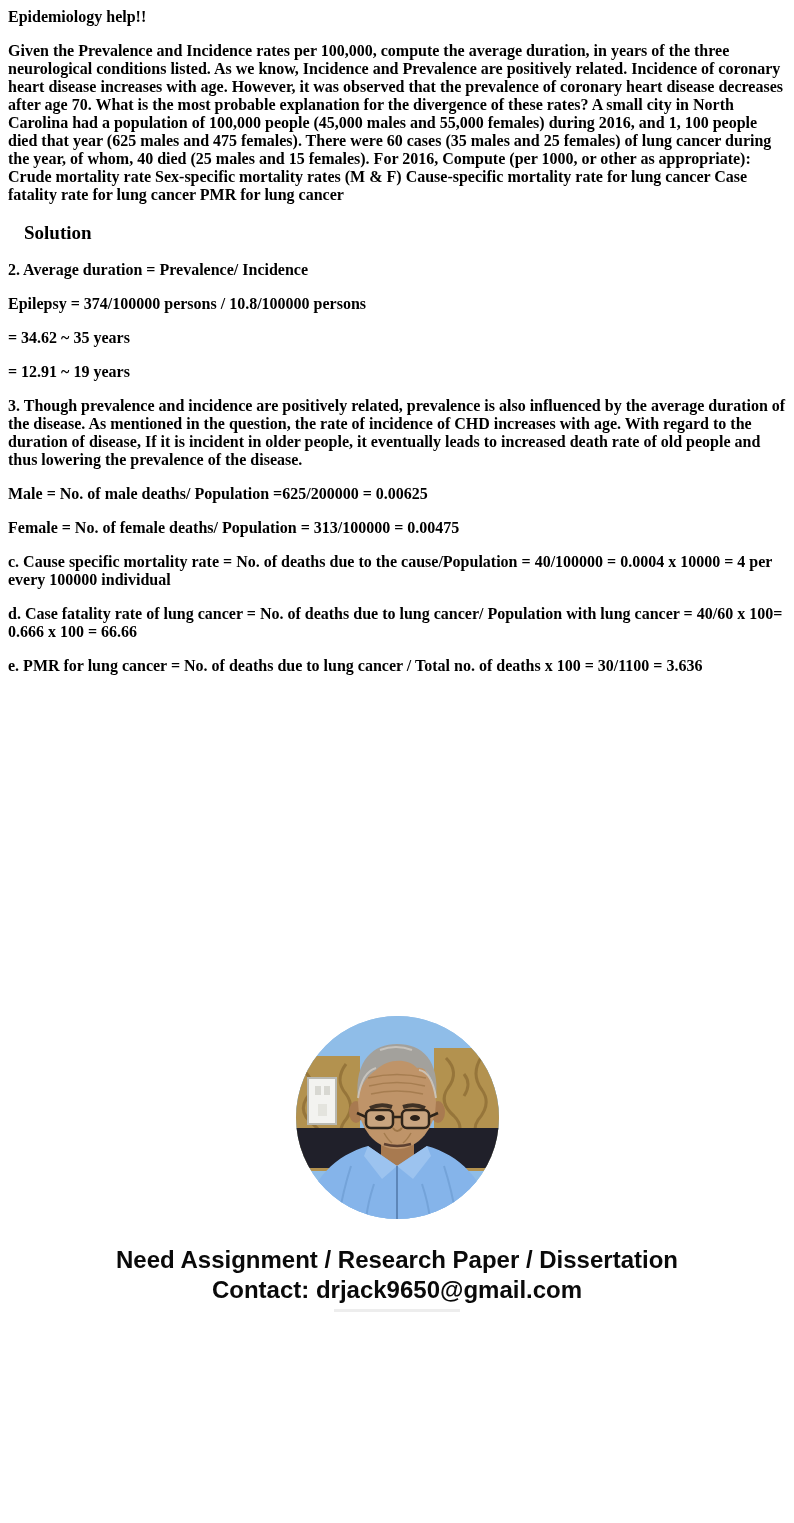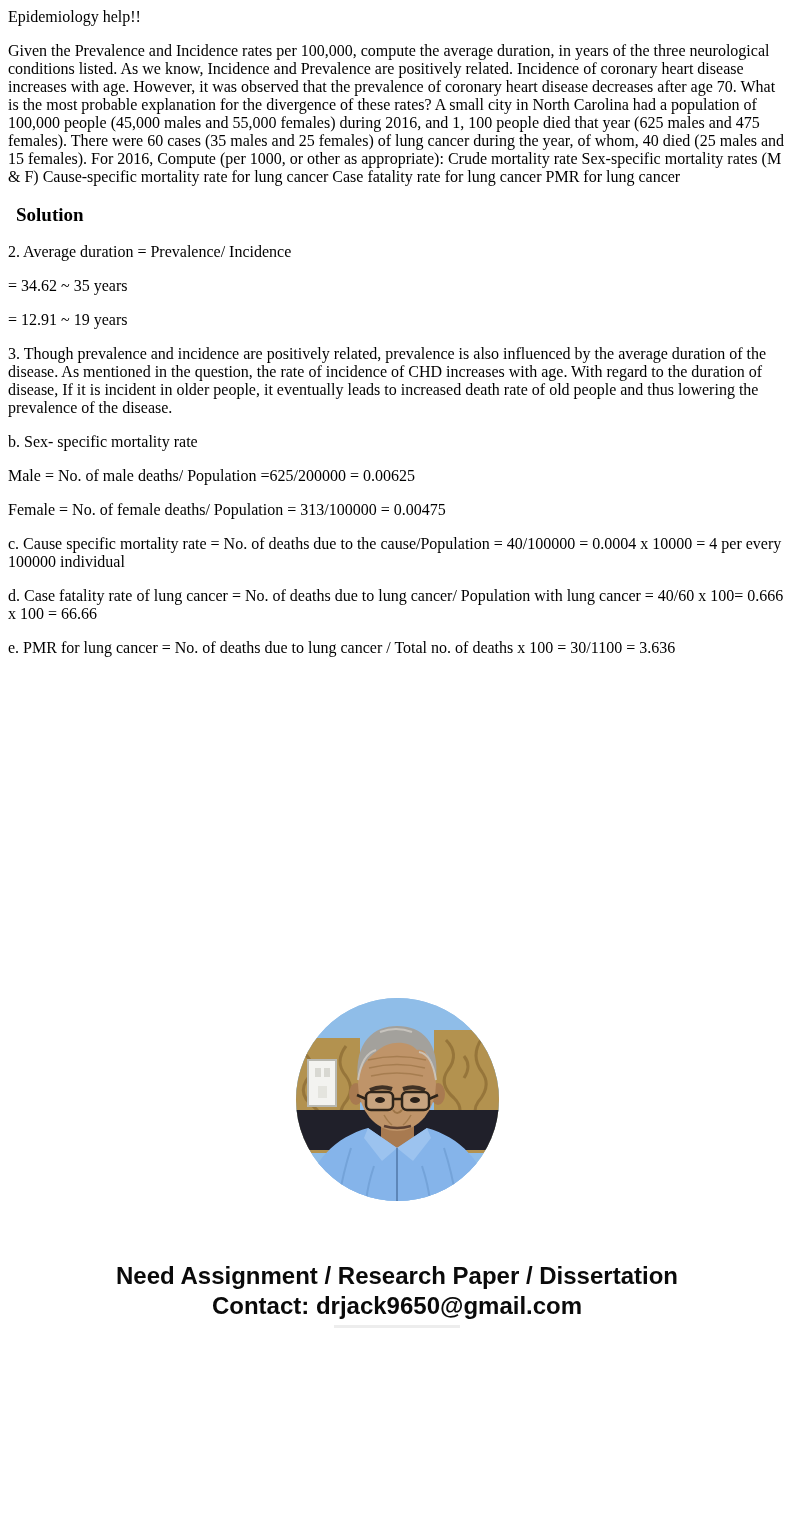--- a/index.html
+++ b/index.html
@@ -7,43 +7,43 @@
     width: 794px;
     min-height: 1523px;
     box-sizing: border-box;
     padding: 8px 8px 20px 8px;
     background: #ffffff;
     color: #000000;
     font-family: "Liberation Serif", serif;
     font-size: 16px;
     line-height: 18px;
   }
-  .para { margin: 16px 0; }
+  .para { margin: 16px 0; font-weight: bold; }
   .para:first-child { margin-top: 0; }
   h3.solution-heading {
     font-size: 19px;
     line-height: 21px;
     font-weight: bold;
-    margin: 18px 8px;
+    margin: 18px 16px;
     font-family: "Liberation Serif", serif;
   }
   .avatar-wrap {
     margin-top: 341px;
     display: flex;
     justify-content: center;
   }
   .avatar-circle {
     width: 203px;
     height: 203px;
     border-radius: 50%;
     overflow: hidden;
     background: #8fbde8;
   }
   .footer {
-    margin-top: 60px;
+    margin-top: 26px;
     text-align: center;
   }
   .footer-line {
     font-family: "Liberation Sans", sans-serif;
     font-weight: 700;
     font-size: 24px;
     line-height: 30px;
     color: #0a0a0a;
   }
   .footer-underline {
@@ -58,24 +58,24 @@
 
 <div class="page">
 
   <p class="para">Epidemiology help!!</p>
 
   <p class="para">Given the Prevalence and Incidence rates per 100,000, compute the average duration, in years of the three neurological conditions listed. As we know, Incidence and Prevalence are positively related. Incidence of coronary heart disease increases with age. However, it was observed that the prevalence of coronary heart disease decreases after age 70. What is the most probable explanation for the divergence of these rates? A small city in North Carolina had a population of 100,000 people (45,000 males and 55,000 females) during 2016, and 1, 100 people died that year (625 males and 475 females). There were 60 cases (35 males and 25 females) of lung cancer during the year, of whom, 40 died (25 males and 15 females). For 2016, Compute (per 1000, or other as appropriate): Crude mortality rate Sex-specific mortality rates (M &amp; F) Cause-specific mortality rate for lung cancer Case fatality rate for lung cancer PMR for lung cancer</p>
 
   <h3 class="solution-heading">Solution</h3>
 
   <p class="para">2. Average duration = Prevalence/ Incidence</p>
+  <p class="para">Epilepsy = 374/100000 persons / 10.8/100000 persons</p>
   <p class="para">= 34.62 ~ 35 years</p>
   <p class="para">= 12.91 ~ 19 years</p>
   <p class="para">3. Though prevalence and incidence are positively related, prevalence is also influenced by the average duration of the disease. As mentioned in the question, the rate of incidence of CHD increases with age. With regard to the duration of disease, If it is incident in older people, it eventually leads to increased death rate of old people and thus lowering the prevalence of the disease.</p>
-  <p class="para">b. Sex- specific mortality rate</p>
   <p class="para">Male = No. of male deaths/ Population =625/200000 = 0.00625</p>
   <p class="para">Female = No. of female deaths/ Population = 313/100000 = 0.00475</p>
   <p class="para">c. Cause specific mortality rate = No. of deaths due to the cause/Population = 40/100000 = 0.0004 x 10000 = 4 per every 100000 individual</p>
   <p class="para">d. Case fatality rate of lung cancer = No. of deaths due to lung cancer/ Population with lung cancer = 40/60 x 100= 0.666 x 100 = 66.66</p>
   <p class="para">e. PMR for lung cancer = No. of deaths due to lung cancer / Total no. of deaths x 100 = 30/1100 = 3.636</p>
 
   <div class="avatar-wrap">
     <div class="avatar-circle">
       <svg width="203" height="203" viewBox="0 0 203 203" xmlns="http://www.w3.org/2000/svg">
 

